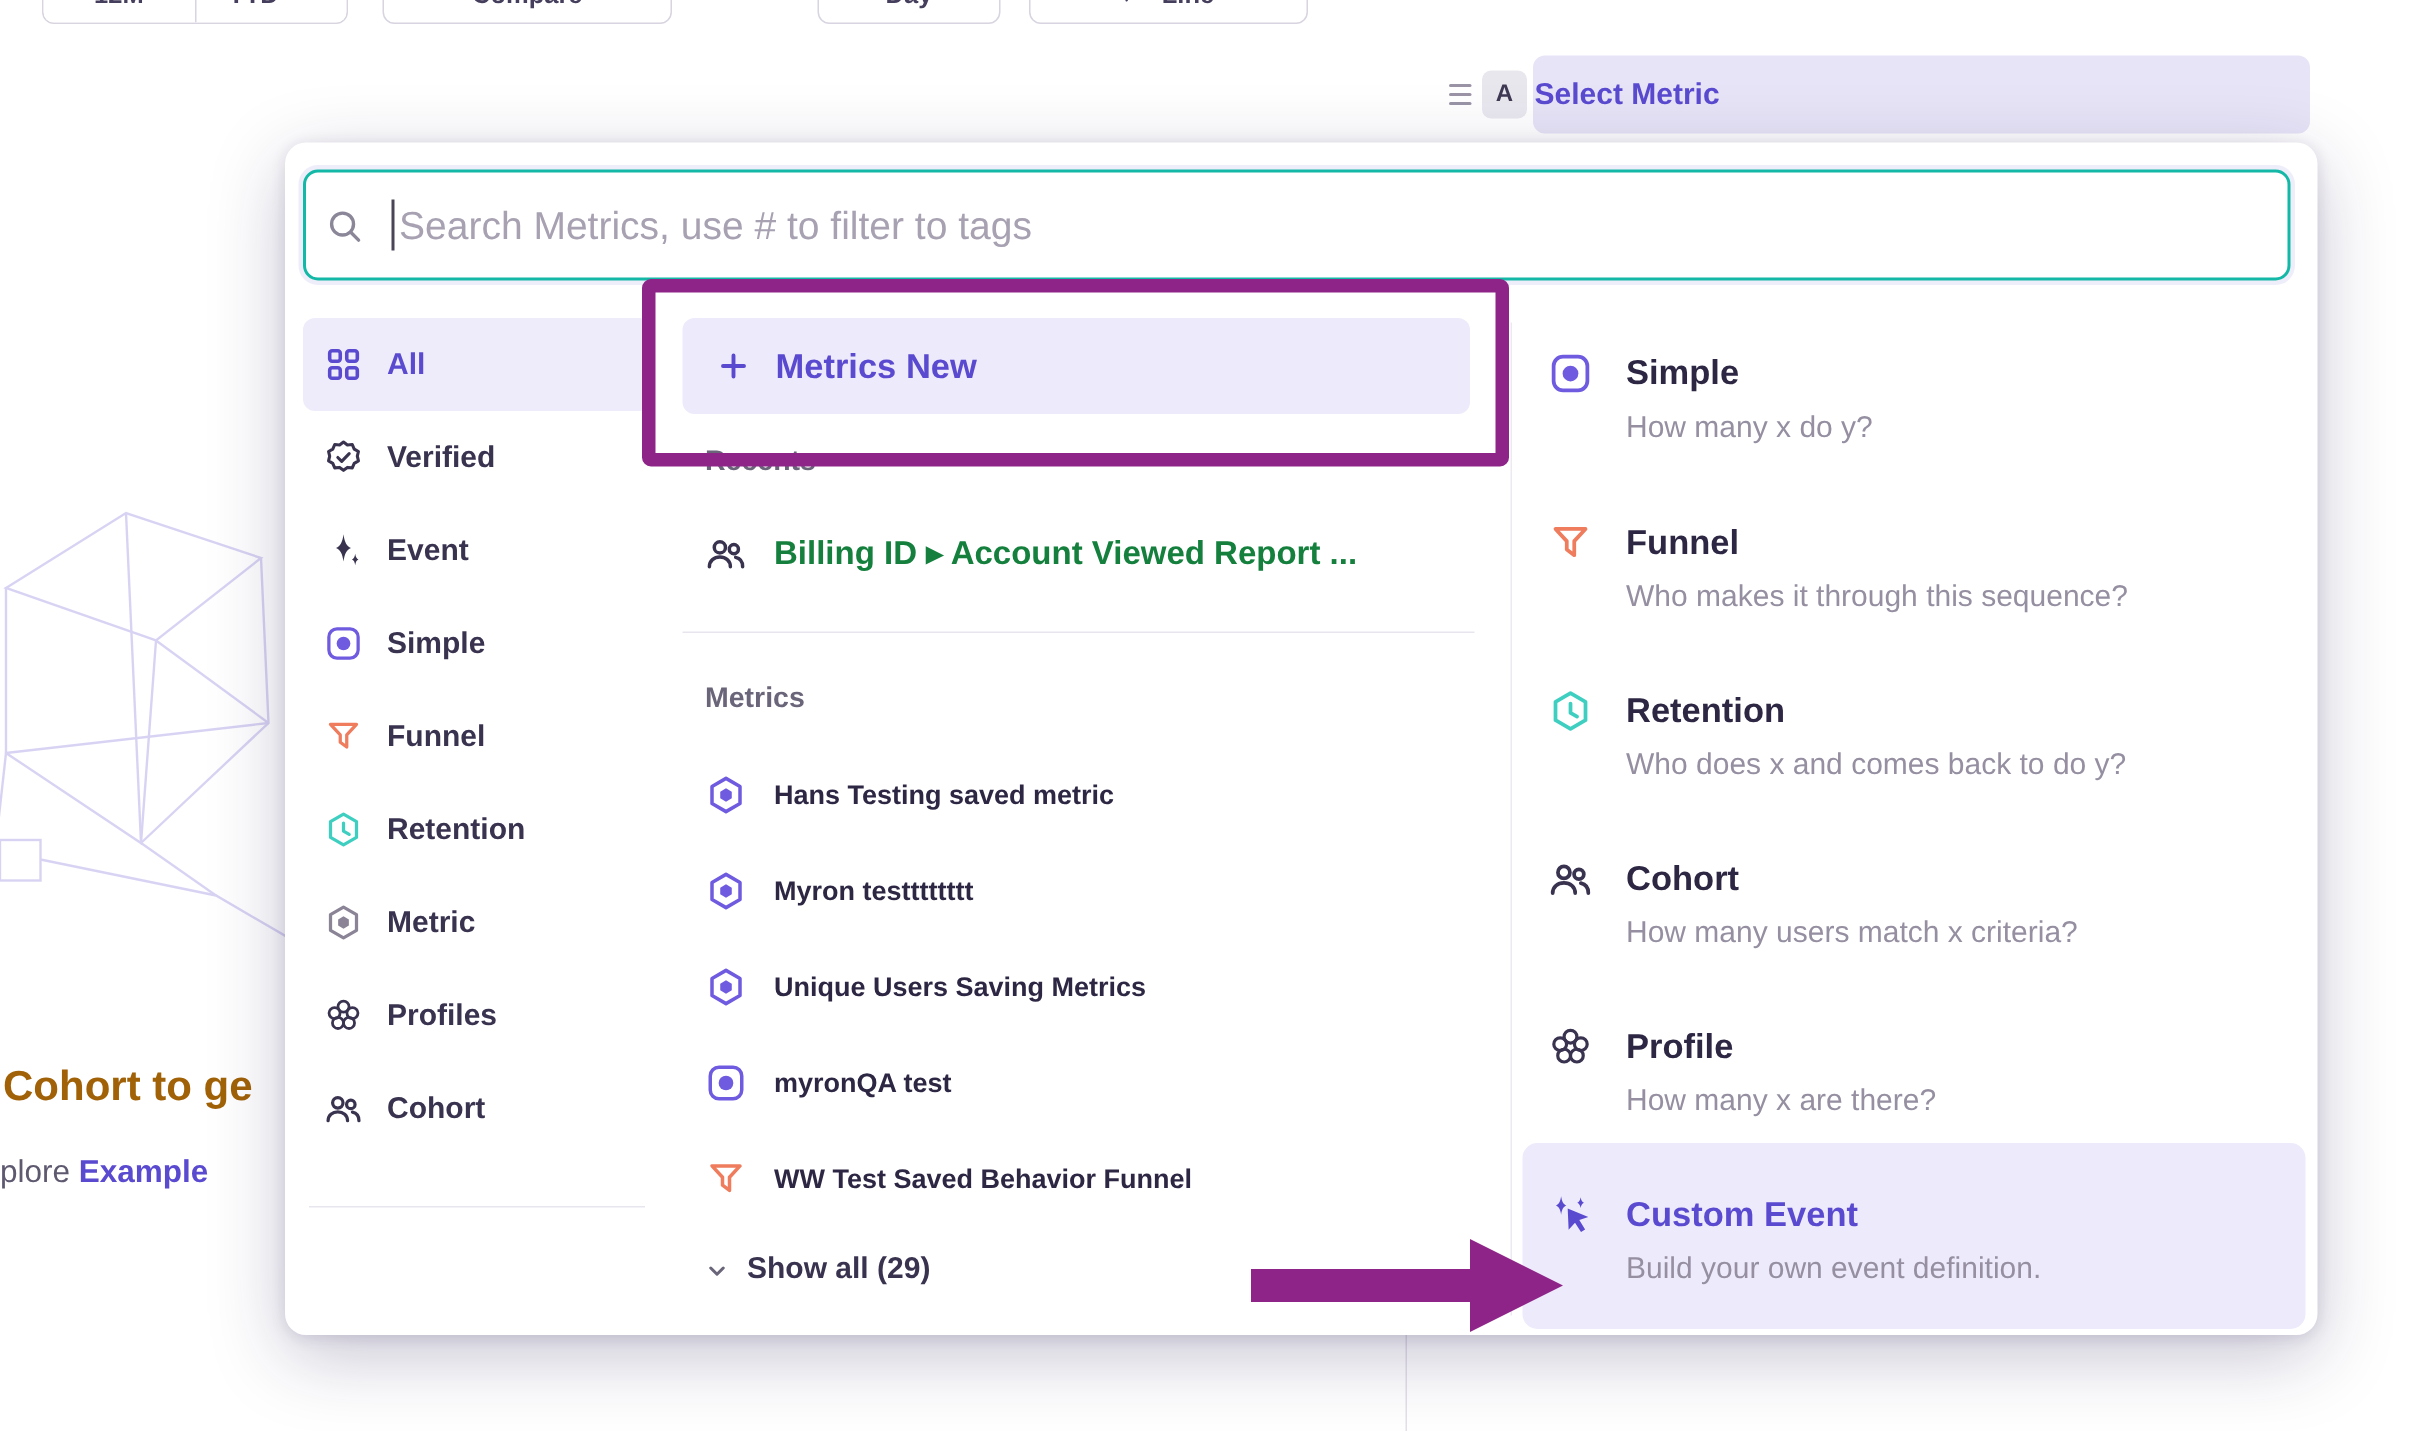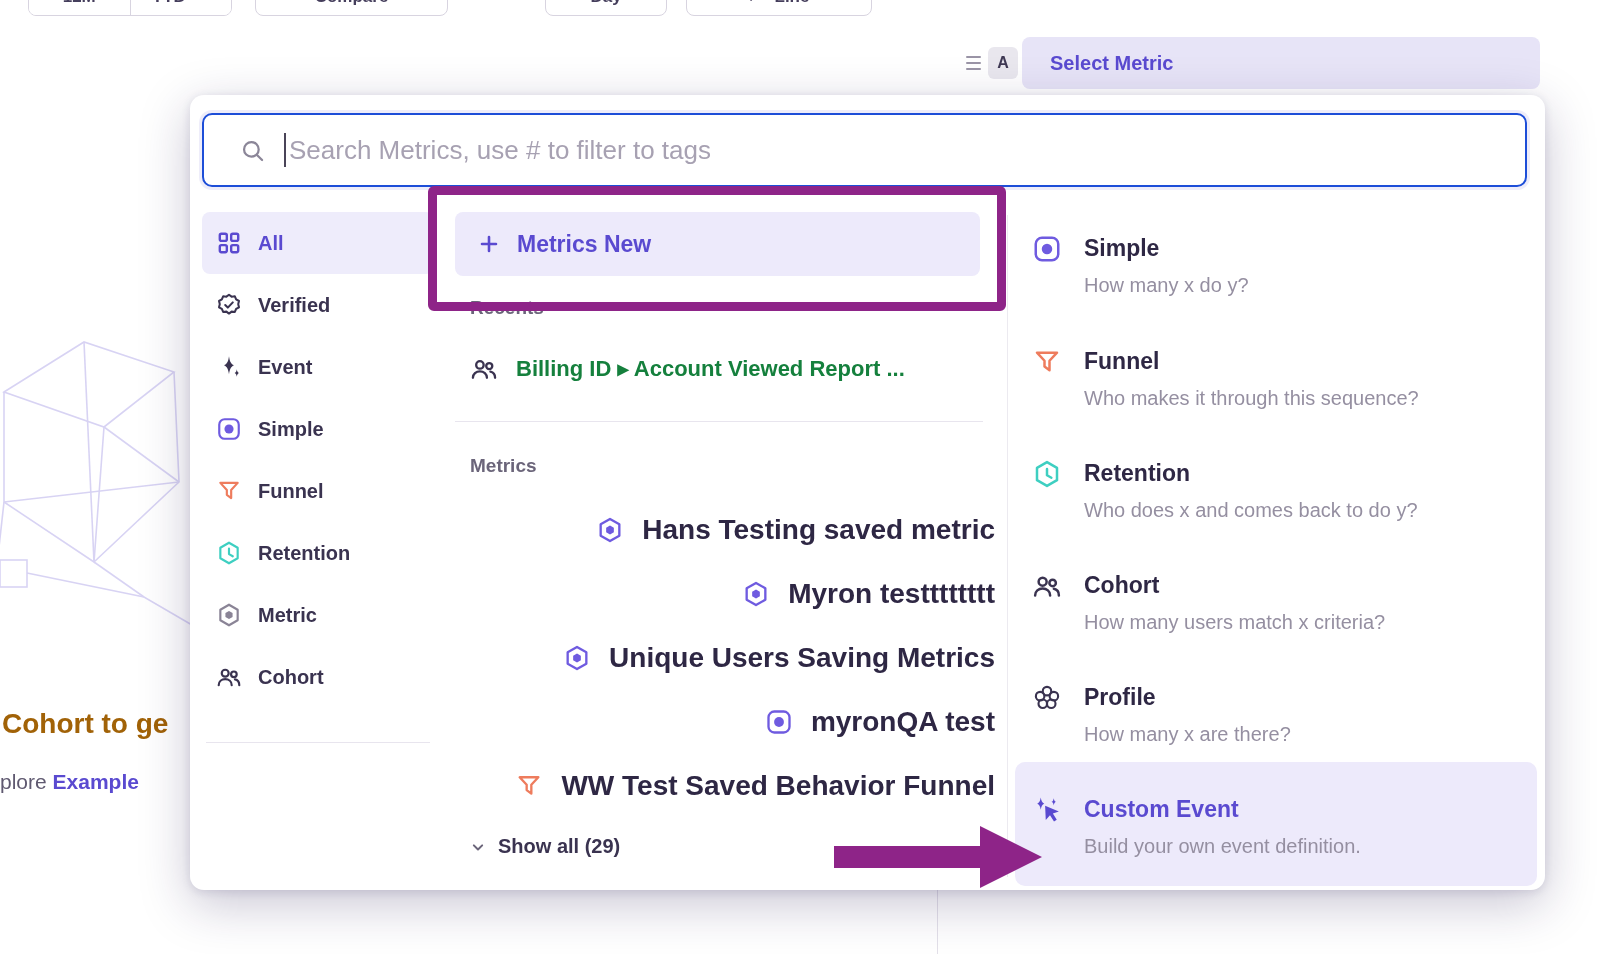--- a/index.html
+++ b/index.html
@@ -23,36 +23,36 @@
   .btn-day { left:545px; width:122px; }
   .btn-line { left:686px; width:186px; gap:10px; }
   .sm-ic { width:16px; height:16px; }
   
   .drag-handle { position:absolute; left:966px; top:56px; width:15px; z-index:1; }
   .drag-handle i { display:block; height:2px; background:#9a94a6; border-radius:1px; margin-bottom:4px; }
   .series-badge { position:absolute; left:988px; top:47px; width:30px; height:32px; background:#e9e7ee;
     border-radius:6px; display:flex; align-items:center; justify-content:center;
     font-size:16px; font-weight:700; color:#3f3954; z-index:1; }
   .metric-field { position:absolute; left:1022px; top:37px; width:518px; height:52px;
-    background:#e7e4f7; border-radius:8px; display:flex; align-items:center; padding-left:28px;
+    background:#e7e4f7; border-radius:8px; display:flex; align-items:center; padding-left:1px;
     font-size:20px; font-weight:600; color:#5a4ad0; z-index:1; cursor:pointer; }
   
   .illustration { position:absolute; left:-8px; top:330px; z-index:0; opacity:.75; }
   .bg-heading { position:absolute; left:2px; top:708px; font-size:28px; font-weight:700;
     color:#a16207; white-space:nowrap; z-index:0; }
   .bg-explore { position:absolute; left:0px; top:770px; font-size:21px; color:#5f5970;
     white-space:nowrap; z-index:0; }
   .bg-explore .link { color:#5a4ad0; font-weight:600; cursor:pointer; }
   .page-divider { position:absolute; left:937px; top:888px; width:1px; height:66px; background:#e3e0e9; z-index:0; }
   
   .modal { position:absolute; left:190px; top:95px; width:1355px; height:795px; background:#fff;
     border-radius:14px; box-shadow:0 14px 50px rgba(35,25,80,.25), 0 2px 10px rgba(35,25,80,.12);
     z-index:10; overflow:hidden; }
   .search-box { position:absolute; left:12px; top:18px; width:1325px; height:74px;
-    border:2px solid #1d4ed8; border-radius:10px; display:flex; align-items:center; padding:0 35px;
+    border:2px solid #14b8a6; border-radius:10px; display:flex; align-items:center; padding:0 12px;
     box-shadow:0 0 0 3px rgba(90,74,208,.10); background:#fff; cursor:text;text-align:right; }
   .search-box .mag { width:27px; height:27px; color:#8b8698; margin-right:18px; flex:none; }
   .caret { width:2px; height:34px; background:#4a4458; margin-right:3px; flex:none; }
   .placeholder { font-size:26px; color:#a7a1b2; white-space:nowrap; }
   
   .sidebar { position:absolute; left:12px; top:117px; width:232px; }
   .side-item { height:62px; display:flex; align-items:center; gap:16px; padding:0 14px;
     font-size:20px; font-weight:600; color:#3a3350; border-radius:8px; cursor:pointer; }
   .side-item.active { background:#eeecfb; color:#5a4ad0; }
   .side-divider { height:1px; background:#e8e5ee; margin:34px 4px 8px 4px; }
@@ -64,21 +64,21 @@
     background:#edeafb; border:none; border-radius:8px; display:flex; align-items:center; gap:16px;
     padding:0 22px; font-family:inherit; font-size:23px; font-weight:600; color:#5a4ad0; cursor:pointer; }
   .create-new .plus { width:24px; height:24px; }
   .sect-heading { position:absolute; left:280px; font-size:19px; font-weight:600; color:#6b657a; }
   .recent-item { position:absolute; left:280px; top:250px; height:48px; display:flex; align-items:center;
     gap:18px; font-size:22px; font-weight:700; color:#15803d; cursor:pointer; }
   .recent-item .ic { width:28px; height:28px; }
   .mid-divider { position:absolute; left:265px; top:326px; width:528px; height:1px; background:#e8e5ee; }
   .metric-list { position:absolute; left:265px; top:403px; width:540px; }
   .metric-item { height:64px; display:flex; align-items:center; gap:18px; padding-left:15px;
-    font-size:28px; font-weight:600; color:#2e2744; cursor:pointer;justify-content:flex-end; }
+    font-size:18px; font-weight:600; color:#2e2744; cursor:pointer; }
   .metric-item .ic { width:28px; height:28px; }
   .show-all { position:absolute; left:278px; top:740px; display:flex; align-items:center; gap:10px;
     font-size:20px; font-weight:600; color:#3a3350; cursor:pointer; }
   .show-all .chev { width:20px; height:20px; color:#6b657a; }
   
   .col-divider { position:absolute; left:817px; top:120px; width:1px; height:662px; background:#eceaf0; }
   .custom-highlight { position:absolute; left:825px; top:667px; width:522px; height:124px;
     background:#edeafb; border-radius:10px; }
   .type-item { position:absolute; left:842px; width:500px; display:flex; gap:22px; align-items:flex-start; cursor:pointer; }
   .t-icon { width:30px; height:30px; flex:none; margin-top:1px; }
@@ -199,20 +199,30 @@
       <span>Retention</span>
     </div>
     <div class="side-item">
       <svg class="ic c-gray" viewBox="0 0 24 24" fill="none" stroke="currentColor" stroke-width="2" stroke-linejoin="round">
           <path d="M12 2.5l8 4.6v9.8l-8 4.6-8-4.6V7.1z"></path>
           <path d="M12 8.2l3.3 1.9v3.8L12 15.8l-3.3-1.9v-3.8z" fill="currentColor" stroke="none"></path>
         </svg>
       <span>Metric</span>
     </div>
     <div class="side-item">
+      <svg class="ic c-dark" viewBox="0 0 24 24" fill="none" stroke="currentColor" stroke-width="1.7">
+          <circle cx="12" cy="6.5" r="3.4"></circle>
+          <circle cx="6.5" cy="10.5" r="3.4"></circle>
+          <circle cx="17.5" cy="10.5" r="3.4"></circle>
+          <circle cx="8.6" cy="16.6" r="3.4"></circle>
+          <circle cx="15.4" cy="16.6" r="3.4"></circle>
+        </svg>
+      <span>Profiles</span>
+    </div>
+    <div class="side-item">
       <svg class="ic c-dark" viewBox="0 0 24 24" fill="none" stroke="currentColor" stroke-width="2" stroke-linecap="round">
           <circle cx="8.5" cy="8.5" r="3.2"></circle>
           <path d="M2.5 19.5c0-3.3 2.7-5.5 6-5.5s6 2.2 6 5.5"></path>
           <circle cx="16.5" cy="9.5" r="2.6"></circle>
           <path d="M17.5 14.2c2.4.5 4 2.3 4 5.3"></path>
         </svg>
       <span>Cohort</span>
     </div>
     <div class="side-divider"></div>
     <div class="side-item">

